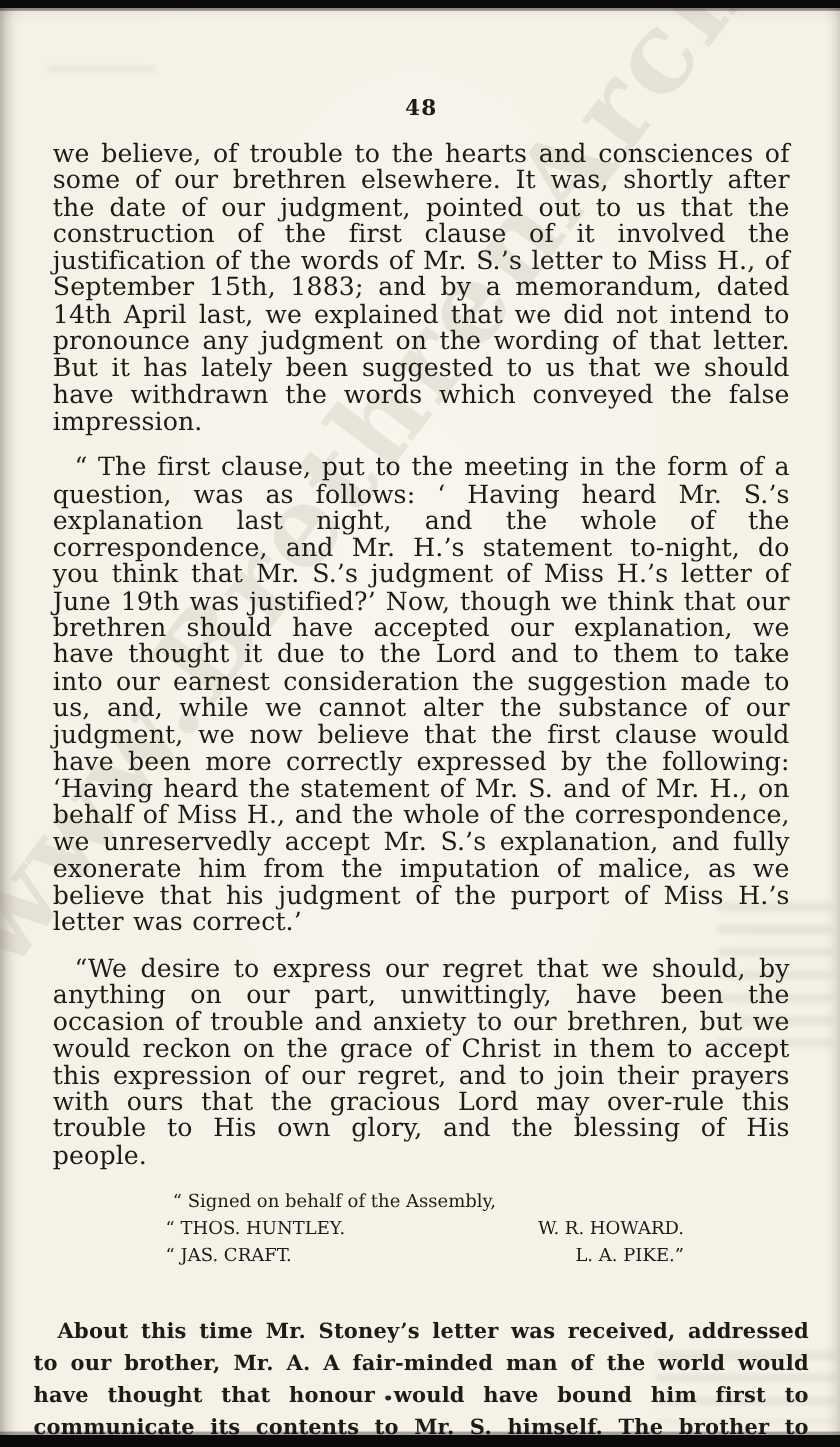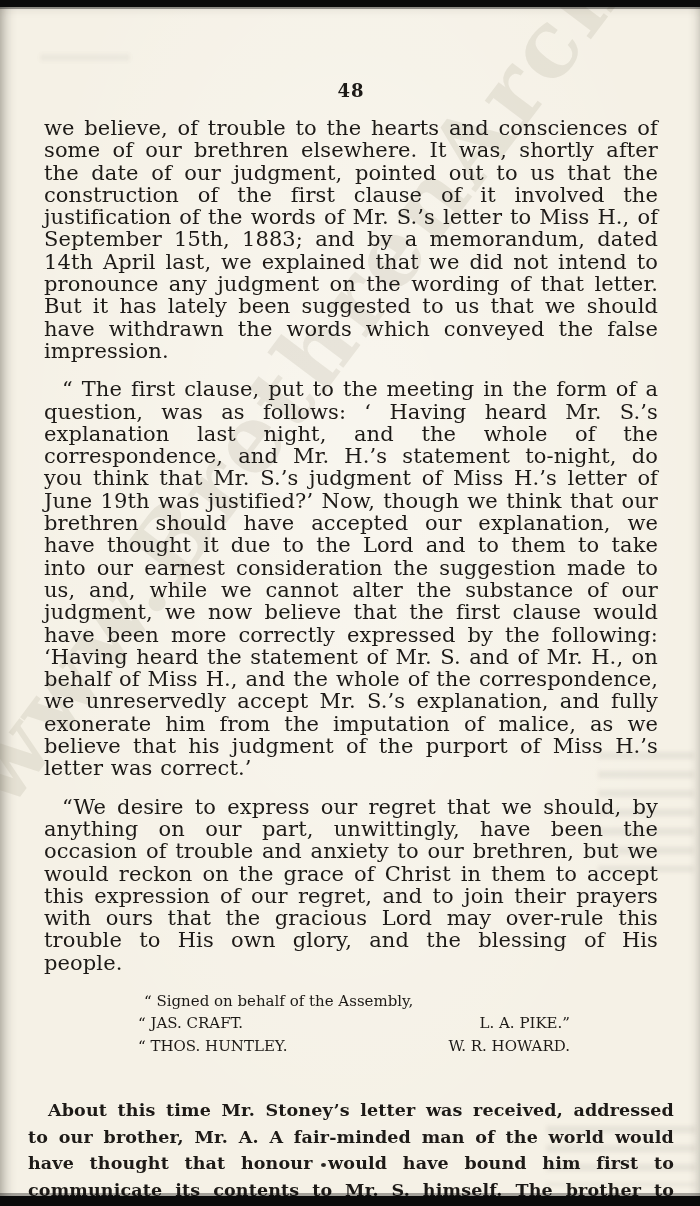--- a/index.html
+++ b/index.html
@@ -140,26 +140,26 @@
 
     <p class="body-text">we believe, of trouble to the hearts and consciences of some of our brethren elsewhere.  It was, shortly after the date of our judgment, pointed out to us that the construction of the first clause of it involved the justification of the words of Mr. S.’s letter to Miss H., of September 15th, 1883; and by a memorandum, dated 14th April last, we explained that we did not intend to pronounce any judgment on the wording of that letter.  But it has lately been suggested to us that we should have withdrawn the words which conveyed the false impression.</p>
 
     <p class="body-text indent">“ The first clause, put to the meeting in the form of a question, was as follows: ‘ Having heard Mr. S.’s explanation last night, and the whole of the correspondence, and Mr. H.’s statement to-night, do you think that Mr. S.’s judgment of Miss H.’s letter of June 19th was justified?’  Now, though we think that our brethren should have accepted our explanation, we have thought it due to the Lord and to them to take into our earnest consideration the suggestion made to us, and, while we cannot alter the substance of our judgment, we now believe that the first clause would have been more correctly expressed by the following: ‘Having heard the statement of Mr. S. and of Mr. H., on behalf of Miss H., and the whole of the correspondence, we unreservedly accept Mr. S.’s explanation, and fully exonerate him from the imputation of malice, as we believe that his judgment of the purport of Miss H.’s letter was correct.’</p>
 
     <p class="body-text indent">“We desire to express our regret that we should, by anything on our part, unwittingly, have been the occasion of trouble and anxiety to our brethren, but we would reckon on the grace of Christ in them to accept this expression of our regret, and to join their prayers with ours that the gracious Lord may over-rule this trouble to His own glory, and the blessing of His people.</p>
 
     <div class="sig-block">
       <div class="sig-signed">“ Signed on behalf of the Assembly,</div>
       <div class="sig-row">
+        <span>“ THOS. HUNTLEY.</span>
+        <span>W. R. HOWARD.</span>
+      </div>
+      <div class="sig-row">
         <span>“ JAS. CRAFT.</span>
         <span>L. A. PIKE.”</span>
-      </div>
-      <div class="sig-row">
-        <span>“ THOS. HUNTLEY.</span>
-        <span>W. R. HOWARD.</span>
       </div>
     </div>
 
 
     <p class="closing">About this time Mr. Stoney’s letter was received, addressed to our brother, Mr. A.  A fair-minded man of the world would have thought that honour would have bound him first to communicate its contents to Mr. S. himself.  The brother to whom it was sent communicated it to his breahren; but they were at the time fully occupied with consideration of the other question, and its consideration was adjourned.  It must also be borne in mind that most of the Reading brethren are engaged all day long in their necessary callings, and had been for a long time under much pressure in connection with these questions.  It</p>
 
   </div>
 
   <div class="ink-dot"></div>
 

